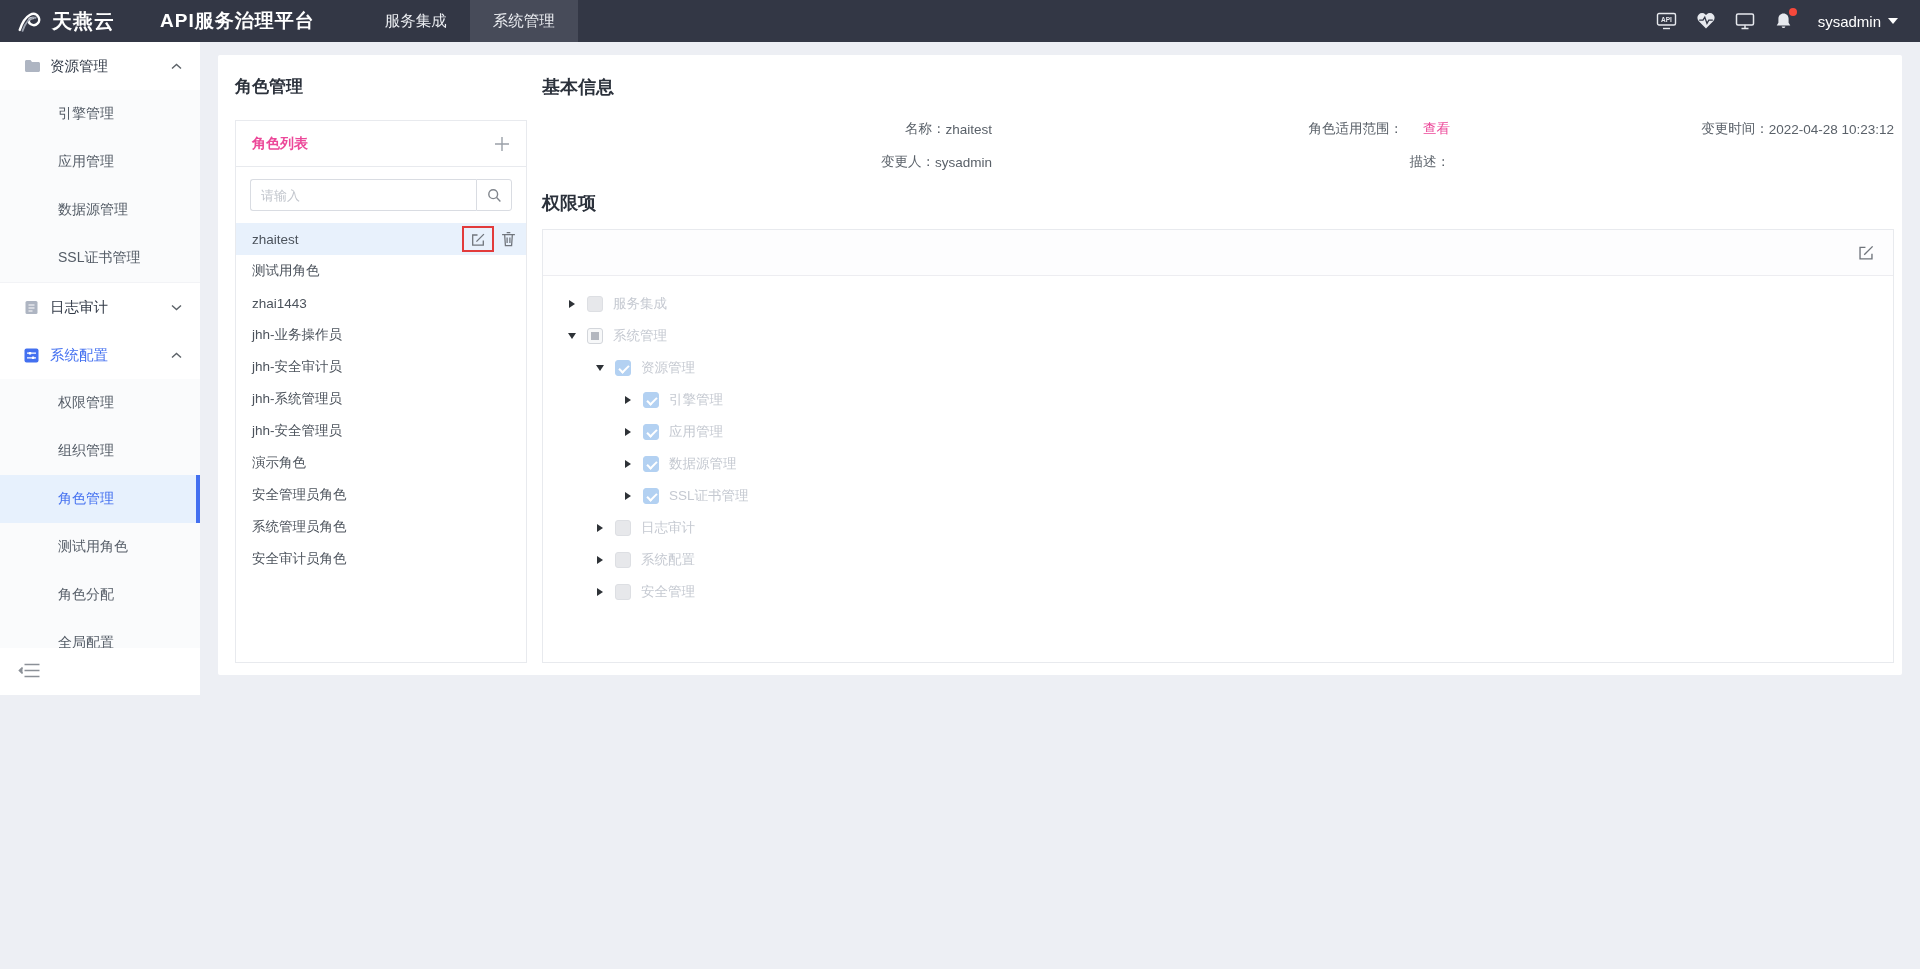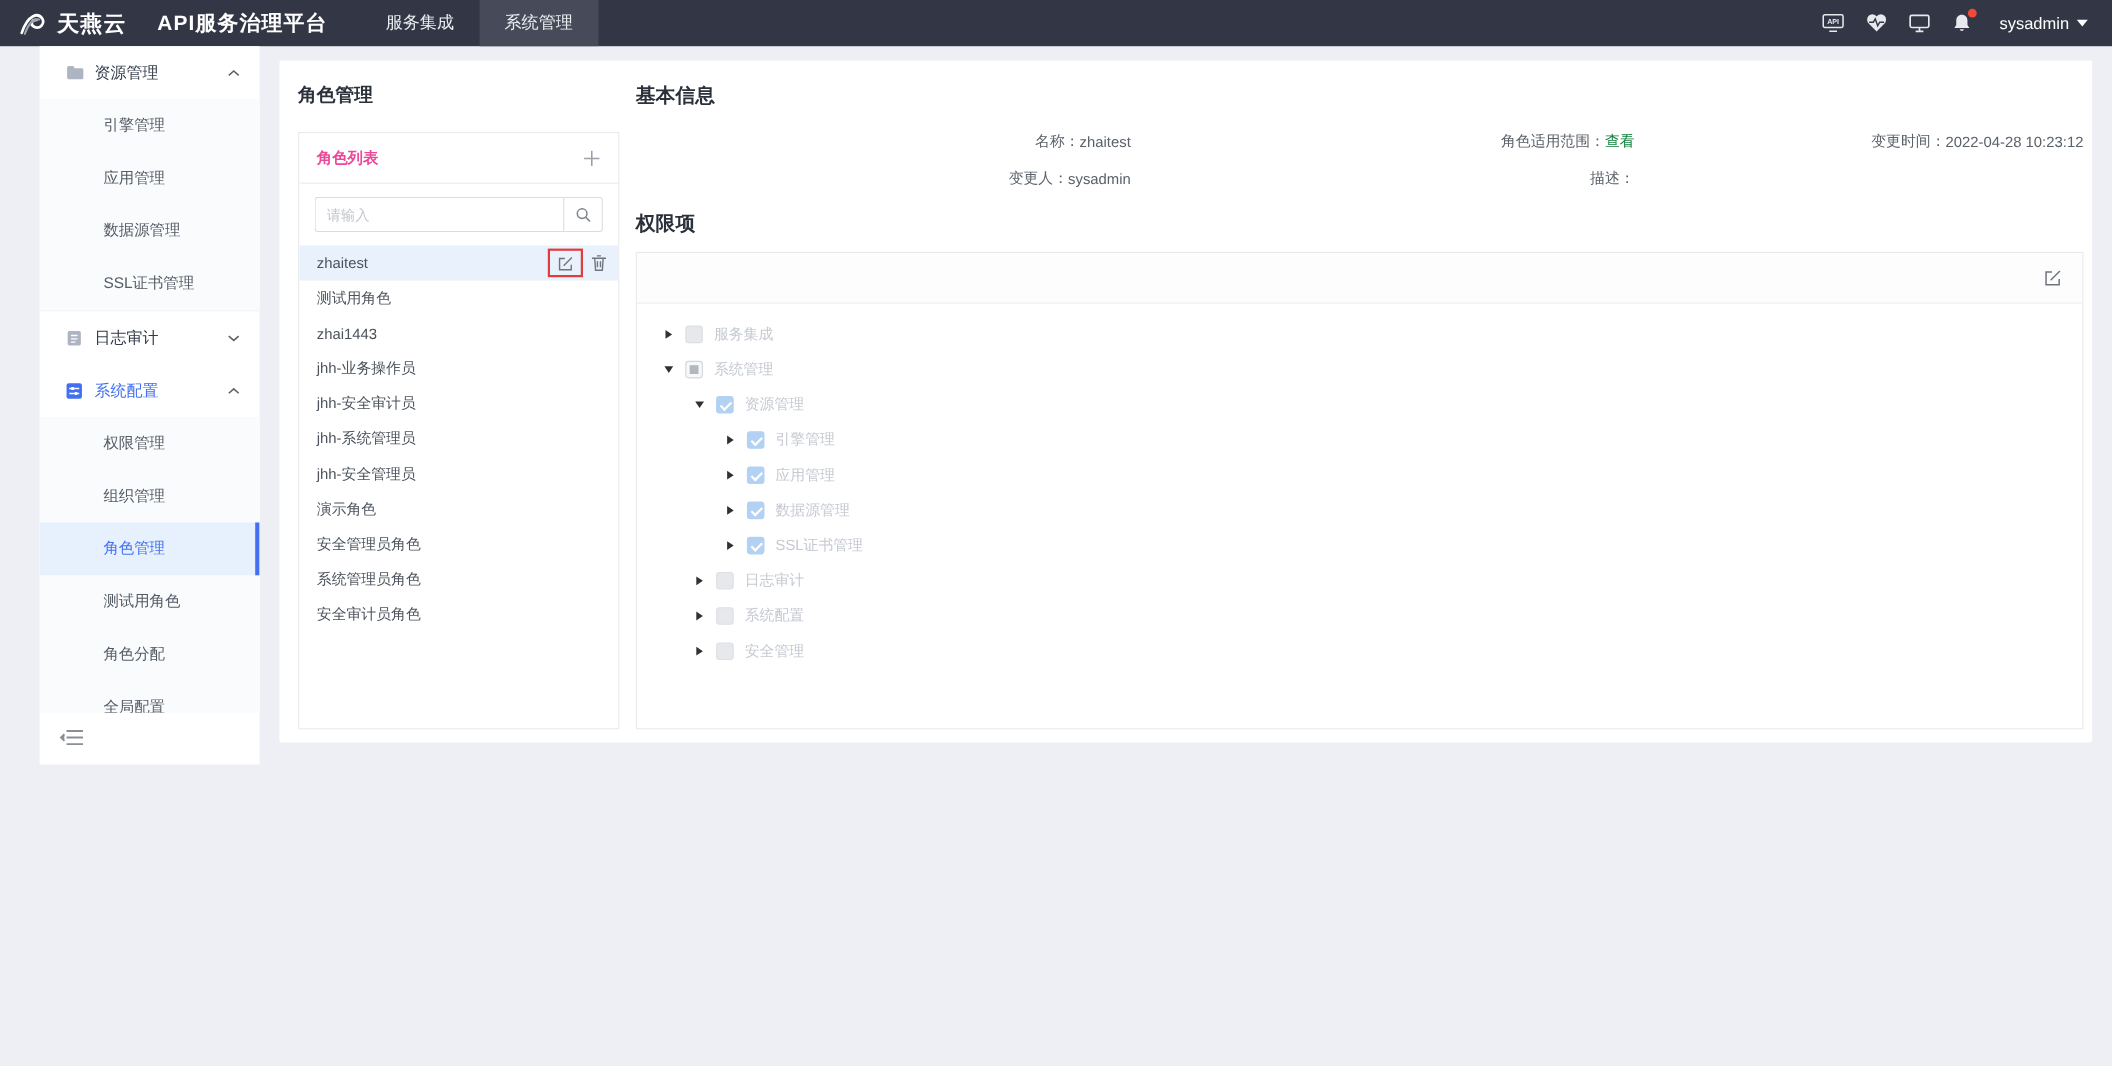--- a/index.html
+++ b/index.html
@@ -1,34 +1,34 @@
 <!DOCTYPE html>
 <html><head>
 <meta charset="utf-8">
 <style>
   * { margin:0; padding:0; box-sizing:border-box; }
   html,body { width:1920px; height:969px; overflow:hidden;
     font-family:"Liberation Sans","DejaVu Sans",sans-serif; background:#edeff4; color:#333; }
 
   
-  .topbar { height:42px; background:#333745; display:flex; align-items:center; color:#fff; }
+  .topbar { height:42px; background:#333745; display:flex; align-items:center; color:#fff;gap:17px; }
   .brand { display:flex; align-items:center; gap:8px; padding:0 14px 0 16px; }
   .brand-name { font-size:20px; font-weight:bold; letter-spacing:1px; }
   .product-name { font-size:19px; font-weight:bold; margin-left:14px; margin-right:30px; letter-spacing:1px; }
   .top-tabs { display:flex; height:42px; }
   .top-tab { padding:0 23px; line-height:42px; font-size:15.5px; color:#eceef2; cursor:pointer; }
   .top-tab.active { background:#474b59; }
   .topbar-right { margin-left:auto; display:flex; align-items:center; gap:17px; padding-right:22px; }
   .tb-icon { display:flex; align-items:center; justify-content:center; width:22px; height:22px; position:relative; }
   .badge-dot { position:absolute; top:-2px; right:-2px; width:8px; height:8px; border-radius:50%; background:#f5483b; }
   .user-chip { display:flex; align-items:center; gap:7px; font-size:15px; color:#fff; margin-left:6px; cursor:pointer; }
   .caret-down { width:0; height:0; border:5px solid transparent; border-top:6px solid #fff; margin-top:5px; }
 
   
-  .layout { display:flex; height:653px;padding-left:36px; }
+  .layout { display:flex; height:653px; }
   .sidebar { width:200px; background:#fff; display:flex; flex-direction:column; flex-shrink:0; }
   .menu { flex:1; overflow:hidden; font-size:14.5px; }
   .menu-group-title { height:48px; display:flex; align-items:center; padding-left:24px; color:#333b48; cursor:pointer; }
   .menu-group-title .gicon { width:16px; display:flex; margin-right:10px; }
   .menu-group-title .chev { margin-left:auto; margin-right:18px; display:flex; }
   .menu-group-title.active-group { color:#4370f0; }
   .submenu { background:#fafbfc; border-bottom:1px solid #f2f3f6; }
   .menu-item { height:48px; display:flex; align-items:center; padding-left:58px; color:#545c66; cursor:pointer; position:relative; font-size:14px; }
   .menu-item.active { background:#e7f1fd; color:#4370f0; }
   .menu-item.active::after { content:""; position:absolute; right:0; top:0; bottom:0; width:4px; background:#4370f0; }
@@ -54,21 +54,21 @@
   .role-item.selected { background:#e8f1fc; }
   .row-actions { margin-left:auto; display:flex; align-items:center; gap:7px; }
   .annotation-box { border:2px solid #e23b3b; padding:4px 6px 2px 6px; display:flex; }
   .icon-btn { display:flex; cursor:pointer; }
 
   
   .detail-col { flex:1; display:flex; flex-direction:column; min-width:0; }
   .section-title { font-size:18px; font-weight:bold; color:#2b313b; }
   .info-grid { display:grid; grid-template-columns:450px 458px 1fr; row-gap:15px; margin:21px 0 20px 0; font-size:13.5px; color:#5a6169; }
   .info-cell { display:flex; align-items:center; white-space:nowrap;justify-content:flex-end; }
-  .link { color:#15803d; cursor:pointer; margin-left:0; }
+  .link { color:#ec4899; cursor:pointer; margin-left:20px; }
   .perm-panel { border:1px solid #e8eaee; flex:1; margin-top:14px; display:flex; flex-direction:column; overflow:hidden; }
   .perm-toolbar { height:46px; flex-shrink:0; display:flex; align-items:center; justify-content:flex-end; padding-right:18px; border-bottom:1px solid #ededf1; background:#fdfdfe; }
   .tree { padding:12px 0 0 14px; }
   .tree-row { height:32px; display:flex; align-items:center; }
   .tree-row.lvl0 { padding-left:8px; }
   .tree-row.lvl1 { padding-left:36px; }
   .tree-row.lvl2 { padding-left:64px; }
   .arrow { width:14px; display:flex; justify-content:center; cursor:pointer; }
   .arrow i { display:block; width:0; height:0; border-style:solid; }
   .arrow.collapsed i { border-width:4.5px 0 4.5px 6px; border-color:transparent transparent transparent #2e3237; }

